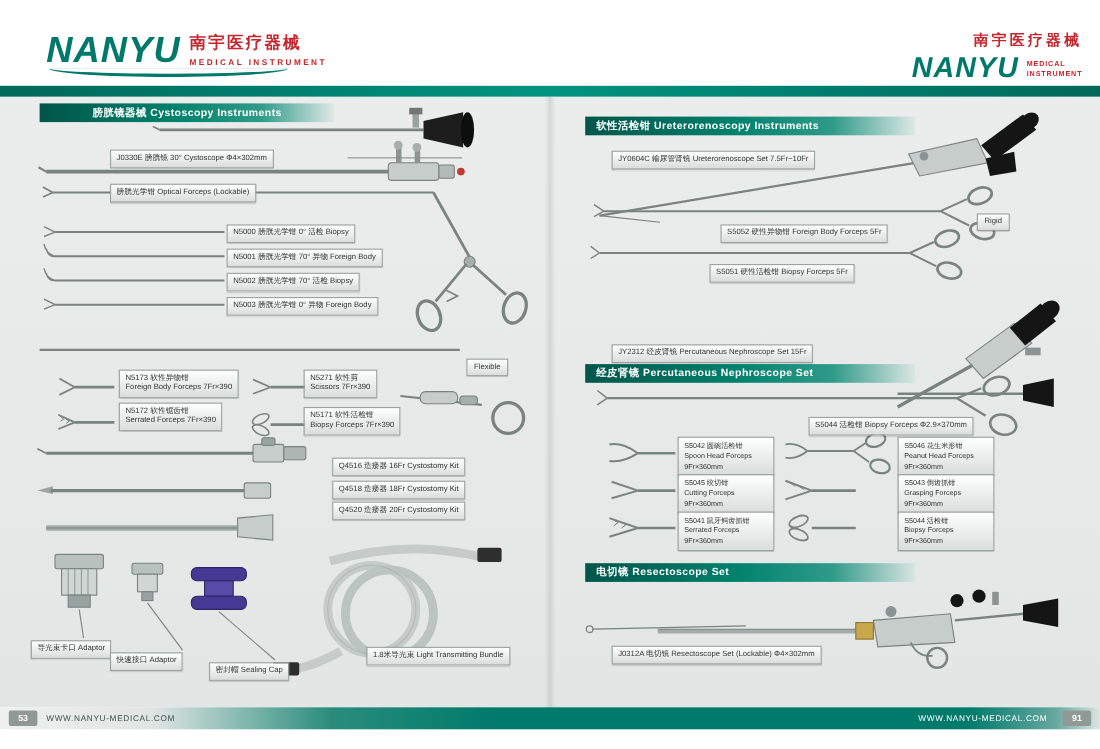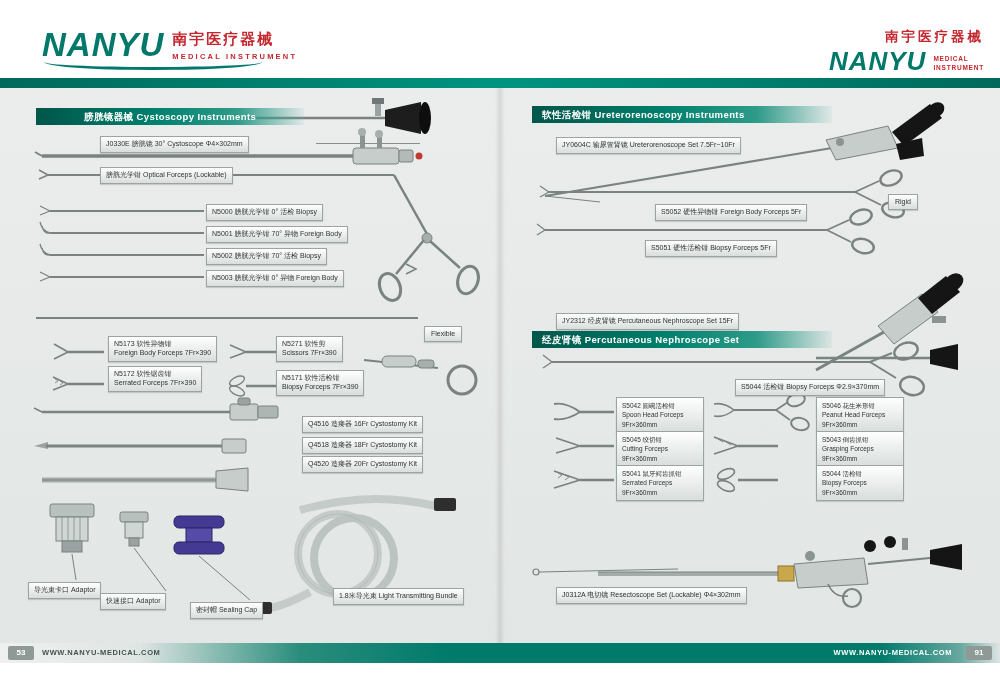--- a/index.html
+++ b/index.html
@@ -44,21 +44,21 @@
   .tag-box { font-size:7px; padding:2.5px 6px; }
 
   .ln { position:absolute; height:1px; background:#87908d; z-index:1; }
   svg.ill { position:absolute; overflow:visible; z-index:1; }
   .s { stroke:#79837f; fill:none; }
 
   .footer-bar { position:absolute; left:0; top:643px; width:1000px; height:20px;
     background:linear-gradient(90deg,#eef1f0 0%,#dfe5e3 14%,#2a8d7c 30%,#007a6b 45%,#007a6b 88%,#67a89f 96%,#dfe5e3 100%); }
   .pageno { position:absolute; top:646px; width:26px; height:14px; background:#8f9996; color:#ffffff;
             font-size:8px; font-weight:bold; text-align:center; line-height:14px; border-radius:2px; z-index:4; }
-  .url { position:absolute; top:648px; font-size:7.5px; font-weight:bold; letter-spacing:0.6px; z-index:4; }
+  .url { position:absolute; top:648px; font-size:7.5px; font-weight:normal; letter-spacing:0.6px; z-index:4; }
   .url-left { left:42px; color:#44524f; }
   .url-right { right:48px; color:#ffffff; }
 </style>
 </head>
 <body>
 
 <div class="spread">
 
   <div class="header">
     <div class="logo-left">
@@ -74,21 +74,21 @@
           <span>INSTRUMENT</span>
         </span>
       </div>
     </div>
   </div>
 
   <div class="band-top"></div>
   <div class="content"></div>
   <div class="gutter"></div>
 
-  <div class="sec-bar" style="left:36px;top:108px;width:268px;padding-left:48px;">膀胱镜器械  Cystoscopy Instruments</div>
+  <div class="sec-bar" style="left:36px;top:94px;width:268px;padding-left:48px;">膀胱镜器械  Cystoscopy Instruments</div>
 
   <svg class="ill" style="left:55px;top:96px" width="440" height="82" viewBox="0 0 440 82">
     <line class="s" x1="90" y1="22" x2="330" y2="22" stroke-width="2.5"></line>
     <line class="s" x1="84" y1="19" x2="90" y2="22" stroke-width="1.5"></line>
     <rect x="320" y="6" width="6" height="14" fill="#9aa3a1"></rect>
     <rect x="317" y="2" width="12" height="6" fill="#6f7876"></rect>
     <polygon points="330,14 366,6 366,38 330,30" fill="#1d1d1d"></polygon>
     <ellipse cx="370" cy="22" rx="6" ry="16" fill="#0e0e0e"></ellipse>
     <line class="s" x1="-13" y1="60" x2="298" y2="60" stroke-width="3.5"></line>
     <line class="s" x1="-20" y1="56" x2="-13" y2="60" stroke-width="2"></line>
@@ -336,20 +336,21 @@
     <span class="l">S5041 鼠牙鳄齿抓钳</span>
     <span class="l">Serrated Forceps</span>
     <span class="l">9Fr×360mm</span>
   </div>
   <div class="lbl lbl3" style="left:816px;top:465px;">
     <span class="l">S5044 活检钳</span>
     <span class="l">Biopsy Forceps</span>
     <span class="l">9Fr×360mm</span>
   </div>
 
+  <div class="sec-bar" style="left:532px;top:512px;width:300px;">电切镜  Resectoscope Set</div>
 
   <svg class="ill" style="left:528px;top:526px" width="450" height="80" viewBox="0 0 450 80">
     <g class="s">
       <circle cx="8" cy="46" r="3" stroke-width="1.2"></circle>
       <line x1="11" y1="46" x2="150" y2="43" stroke-width="1.2"></line>
       <line x1="70" y1="48" x2="255" y2="48" stroke-width="4" stroke="#a3acaa"></line>
       <line x1="70" y1="46" x2="255" y2="46" stroke-width="1"></line>
       <rect x="250" y="40" width="16" height="15" fill="#c9a84c" stroke="#8a7430" stroke-width="1"></rect>
       <polygon points="266,38 336,32 340,58 270,62" fill="#c6cdcb"></polygon>
       <circle cx="282" cy="30" r="5" fill="#8b9492" stroke="none"></circle>

